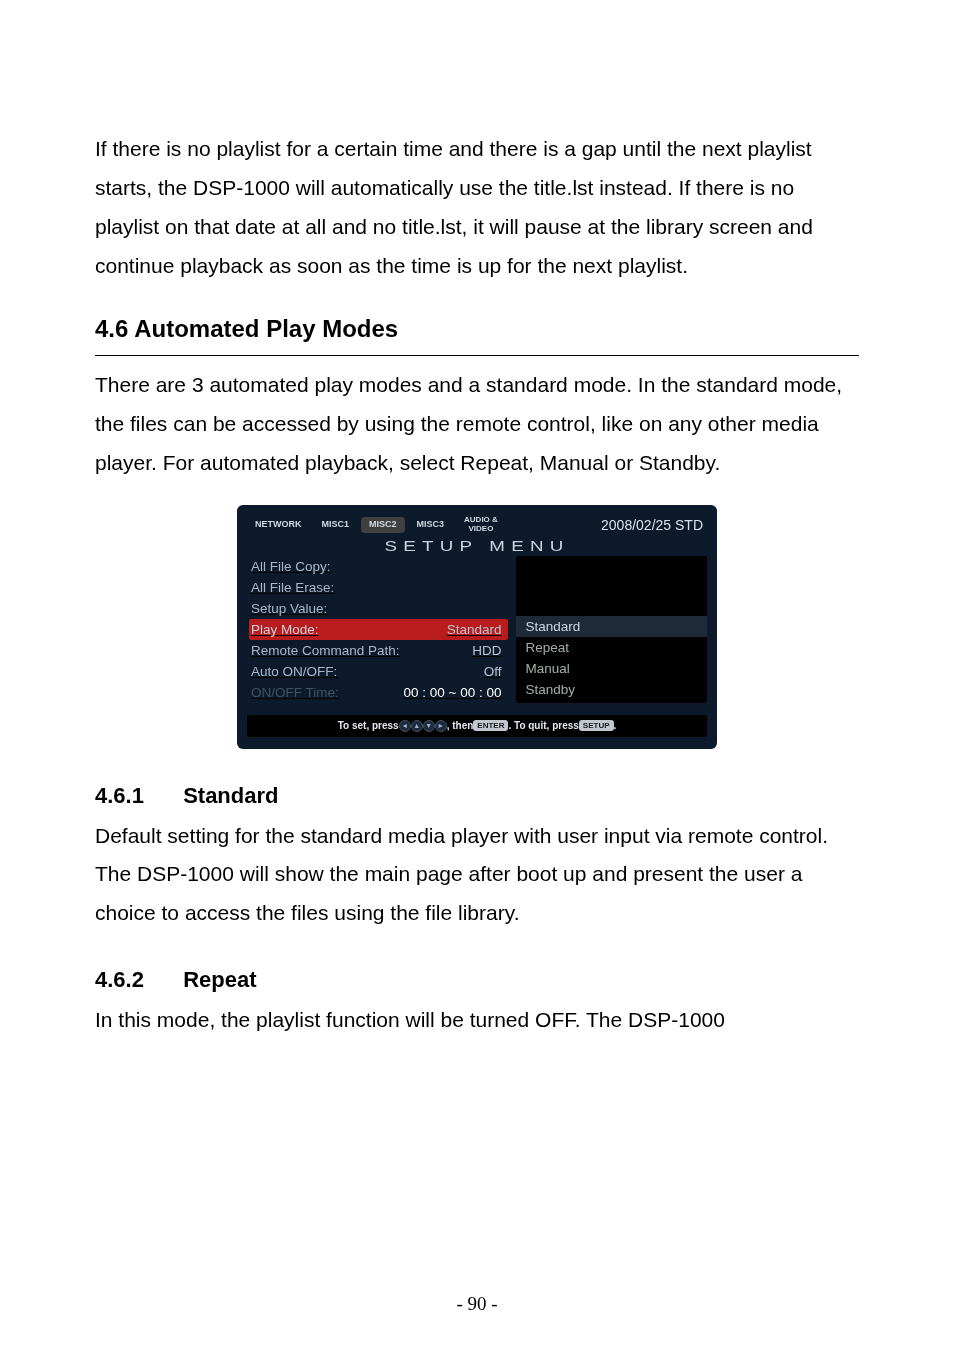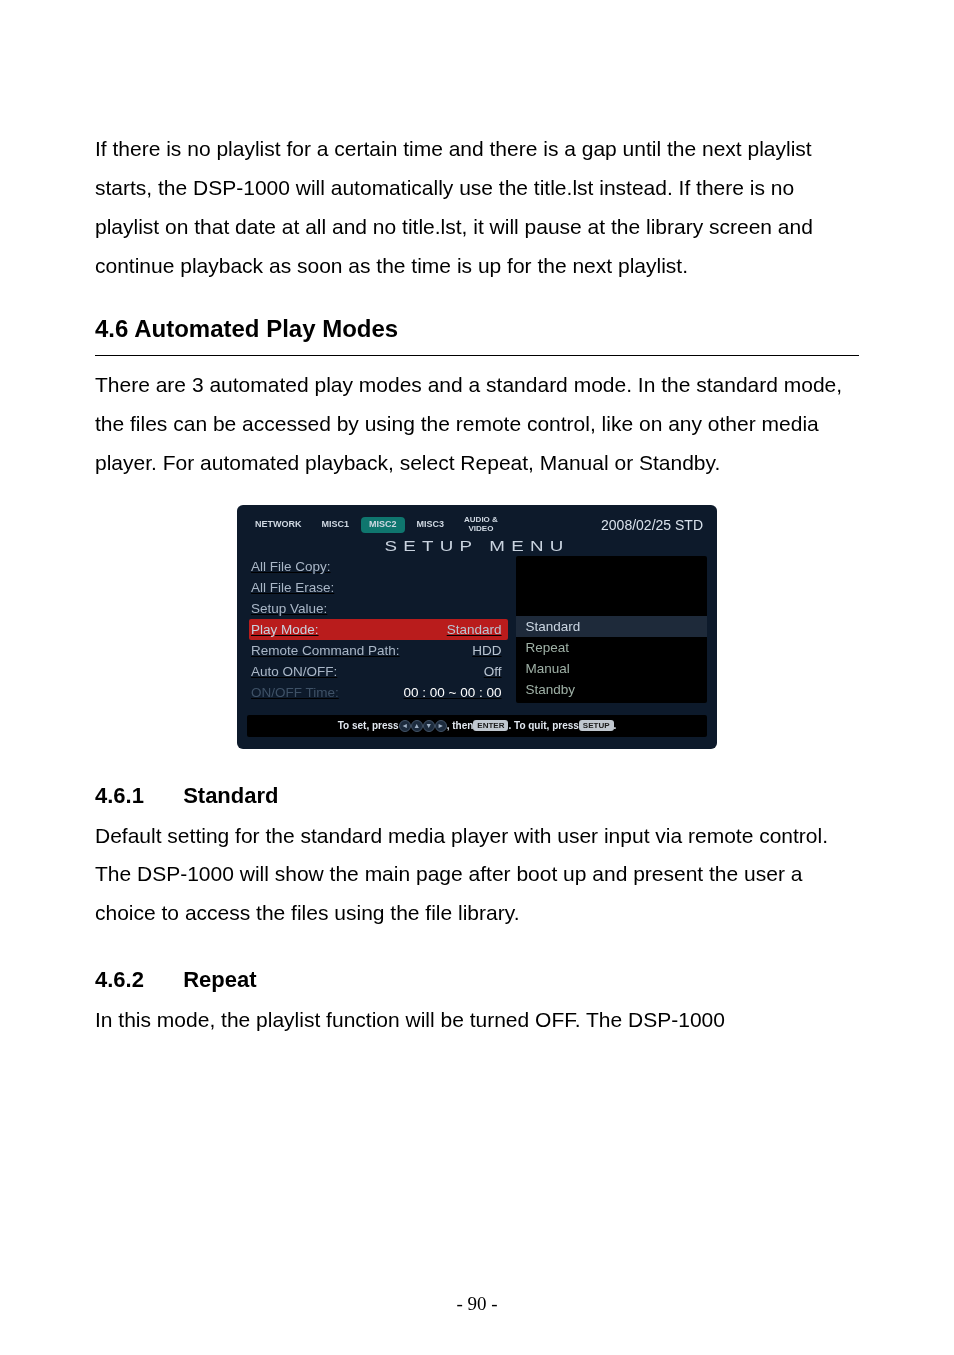--- a/index.html
+++ b/index.html
@@ -53,21 +53,21 @@
     .tab {
       color: #cfd8e2;
       font-size: 9px;
       font-weight: bold;
       padding: 3px 8px;
       border-radius: 4px;
       margin-right: 4px;
       line-height: 1.1;
       text-align: center;
     }
-    .tab.active { background: #0f766e; }
+    .tab.active { background: #404040; }
     .tab.audio { font-size: 8px; }
     .tab-date {
       margin-left: auto;
       color: #d9e2ec;
       font-size: 14px;
       white-space: nowrap;
       padding-right: 4px;
     }
     .menu-title {
       color: #c9d3df;

